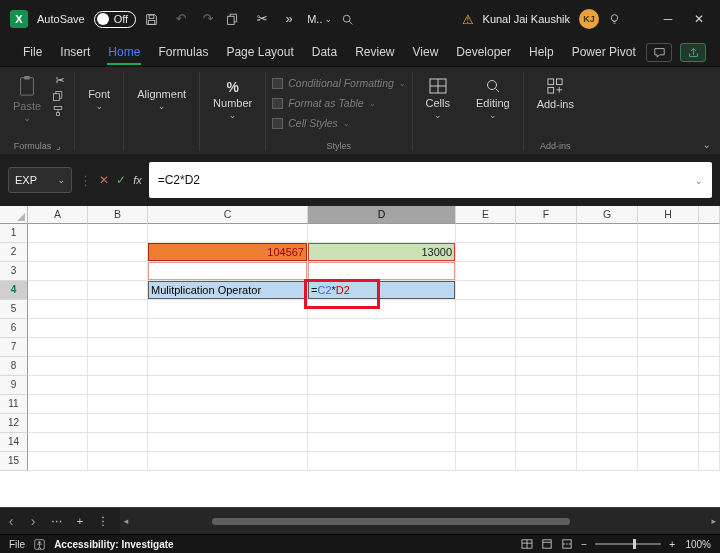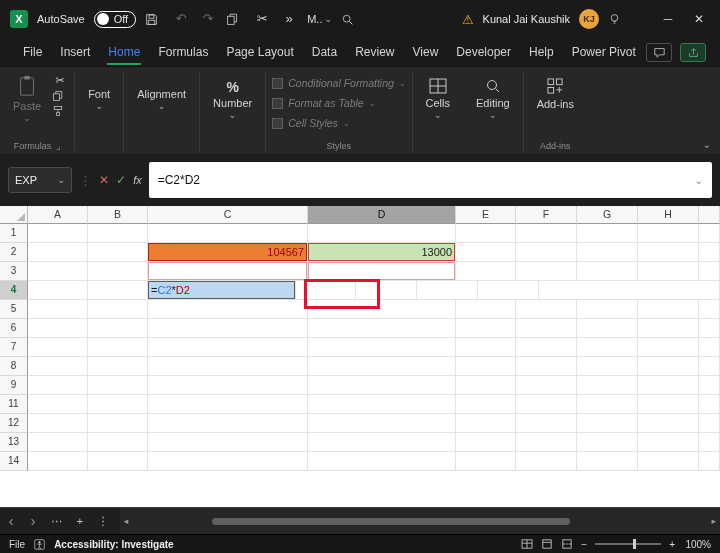--- a/index.html
+++ b/index.html
@@ -396,20 +396,21 @@
           <div class="cell" style="width: 60px;"></div>
           <div class="cell" style="width: 61px;"></div>
           <div class="cell" style="width: 61px;"></div>
           <div class="cell" style="width: 61px;"></div>
           <div class="cell" style="flex: 1 1 0%;"></div>
         </div>
         <div class="grow">
           <div class="rh sel">4</div>
           <div class="cell" style="width: 60px;"></div>
           <div class="cell" style="width: 60px;"></div>
+          <div class="cell" style="width: 160px; background: rgb(189, 215, 238); color: rgb(0, 0, 0); text-align: left; box-shadow: rgb(91, 91, 91) 0px 0px 0px 1px inset;">Mulitplication Operator</div>
           <div class="cell" style="width: 148px; background: rgb(189, 215, 238); box-shadow: rgb(91, 91, 91) 0px 0px 0px 1px inset;"><span style="color: rgb(26, 26, 26);">=</span><span style="color: rgb(46, 117, 212);">C2</span><span style="color: rgb(26, 26, 26);">*</span><span style="color: rgb(192, 0, 0);">D2</span></div>
           <div class="cell" style="width: 60px;"></div>
           <div class="cell" style="width: 61px;"></div>
           <div class="cell" style="width: 61px;"></div>
           <div class="cell" style="width: 61px;"></div>
           <div class="cell" style="flex: 1 1 0%;"></div>
         </div>
         <div class="grow">
           <div class="rh">5</div>
           <div class="cell" style="width: 60px;"></div>
@@ -488,33 +489,33 @@
           <div class="cell" style="width: 60px;"></div>
           <div class="cell" style="width: 160px;"></div>
           <div class="cell" style="width: 148px;"></div>
           <div class="cell" style="width: 60px;"></div>
           <div class="cell" style="width: 61px;"></div>
           <div class="cell" style="width: 61px;"></div>
           <div class="cell" style="width: 61px;"></div>
           <div class="cell" style="flex: 1 1 0%;"></div>
         </div>
         <div class="grow">
-          <div class="rh">13</div>
-          <div class="cell" style="width: 60px;"></div>
-          <div class="cell" style="width: 60px;"></div>
-          <div class="cell" style="width: 160px;"></div>
-          <div class="cell" style="width: 148px;"></div>
-          <div class="cell" style="width: 60px;"></div>
-          <div class="cell" style="width: 61px;"></div>
-          <div class="cell" style="width: 61px;"></div>
-          <div class="cell" style="width: 61px;"></div>
-          <div class="cell" style="flex: 1 1 0%;"></div>
-        </div>
-        <div class="grow">
           <div class="rh">14</div>
+          <div class="cell" style="width: 60px;"></div>
+          <div class="cell" style="width: 60px;"></div>
+          <div class="cell" style="width: 160px;"></div>
+          <div class="cell" style="width: 148px;"></div>
+          <div class="cell" style="width: 60px;"></div>
+          <div class="cell" style="width: 61px;"></div>
+          <div class="cell" style="width: 61px;"></div>
+          <div class="cell" style="width: 61px;"></div>
+          <div class="cell" style="flex: 1 1 0%;"></div>
+        </div>
+        <div class="grow">
+          <div class="rh">15</div>
           <div class="cell" style="width: 60px;"></div>
           <div class="cell" style="width: 60px;"></div>
           <div class="cell" style="width: 160px;"></div>
           <div class="cell" style="width: 148px;"></div>
           <div class="cell" style="width: 60px;"></div>
           <div class="cell" style="width: 61px;"></div>
           <div class="cell" style="width: 61px;"></div>
           <div class="cell" style="width: 61px;"></div>
           <div class="cell" style="flex: 1 1 0%;"></div>
         </div>

